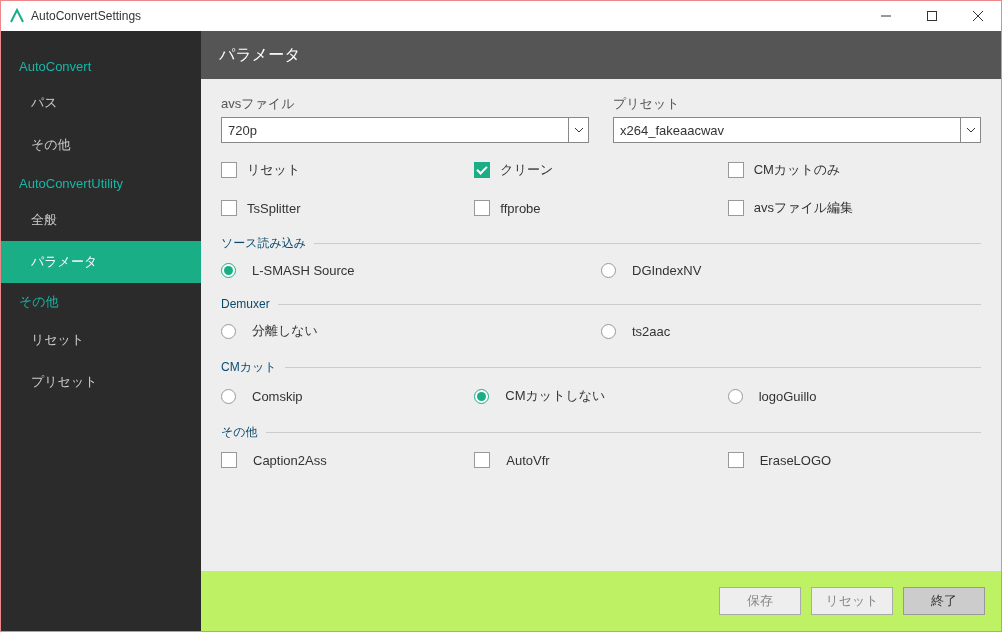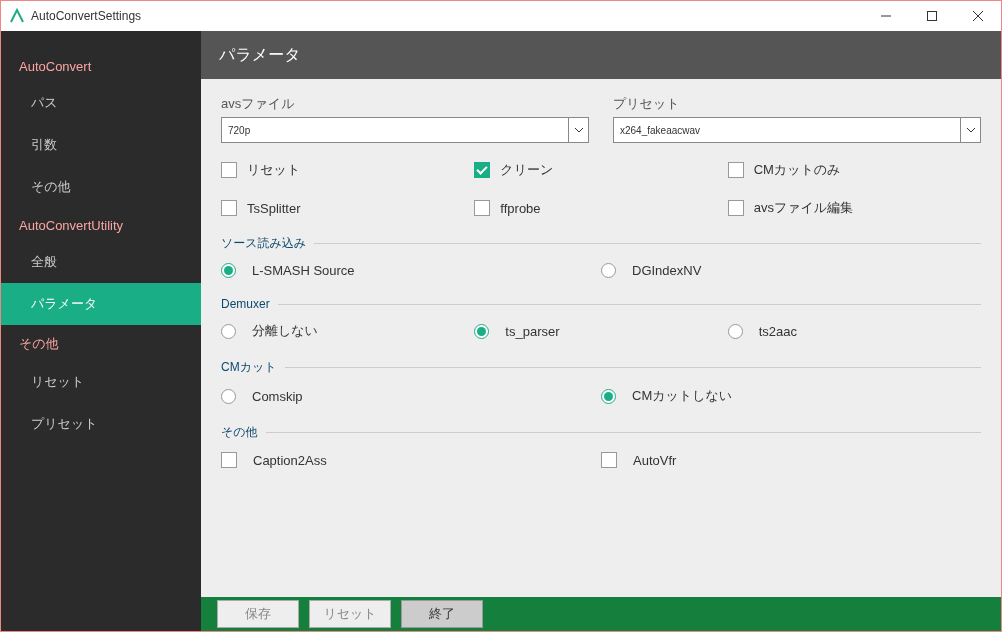--- a/index.html
+++ b/index.html
@@ -5,44 +5,44 @@
 * { box-sizing: border-box; margin: 0; padding: 0; }
 body { font-family: "Yu Gothic UI", Meiryo, sans-serif; font-size: 13px; color: #333; background: #fff; }
 .window { width: 1002px; height: 632px; border: 1px solid #e88; display: flex; flex-direction: column; }
 .titlebar { height: 30px; display: flex; align-items: center; padding: 0 0 0 8px; background: #fff; }
 .titlebar-icon { width: 16px; height: 16px; margin-right: 6px; }
 .titlebar-title { flex: 1; font-size: 12px; color: #333; }
 .titlebar-btn { width: 46px; height: 30px; display: flex; align-items: center; justify-content: center; color: #333; }
 .titlebar-btn svg { width: 10px; height: 10px; }
 .body { flex: 1; display: flex; min-height: 0; }
 .sidebar { width: 200px; background: #2b2b2b; color: #bbb; display: flex; flex-direction: column; padding-top: 18px; }
-.side-group { padding: 10px 18px 8px; color: #fca5a5; font-size: 13px; }
+.side-group { padding: 10px 18px 8px; color: #14b8a6; font-size: 13px; }
 .side-item { padding: 12px 22px 12px 30px; color: #ccc; cursor: pointer; }
 .side-item.selected { background: #1aae87; color: #fff; }
 .main { flex: 1; background: #eee; display: flex; flex-direction: column; }
 .header { height: 48px; background: #555; color: #fff; display: flex; align-items: center; padding: 0 18px; font-size: 16px; }
 .content { flex: 1; padding: 16px 20px; overflow: auto; }
 .row { display: flex; gap: 24px; margin-bottom: 12px; }
 .col { flex: 1; }
 .label { color: #555; margin-bottom: 4px; font-size: 13px; }
-.select { width: 100%; height: 26px; border: 1px solid #888; background: #fff; display: flex; align-items: center; padding: 0 6px; position: relative; font-size: 10px; }
+.select { width: 100%; height: 26px; border: 1px solid #888; background: #fff; display: flex; align-items: center; padding: 0 6px; position: relative; font-size: 13px; }
 .select-caret { position: absolute; right: 0; top: 0; bottom: 0; width: 20px; border-left: 1px solid #888; display: flex; align-items: center; justify-content: center; }
 .checks { display: flex; margin-top: 8px; }
 .check-col { flex: 1; display: flex; align-items: center; gap: 10px; padding: 6px 0; }
 .cbox { width: 16px; height: 16px; border: 1.5px solid #999; background: #fff; display: flex; align-items: center; justify-content: center; }
 .cbox.checked { background: #1aae87; border-color: #1aae87; }
 .cbox.checked::after { content: ""; width: 4px; height: 8px; border: solid #fff; border-width: 0 2px 2px 0; transform: rotate(45deg); margin-top: -2px; }
 .section-title { color: #0c4a6e; font-size: 12px; margin-top: 12px; margin-bottom: 4px; display: flex; align-items: center; gap: 8px; }
 .section-title .line { flex: 1; height: 1px; background: #ccc; }
 .radios, .checkrow { display: flex; }
 .radio-col { flex: 1; display: flex; align-items: center; gap: 16px; padding: 7px 0; }
 .radio { width: 15px; height: 15px; border: 1.5px solid #999; border-radius: 50%; background: #fff; display: flex; align-items: center; justify-content: center; }
 .radio.selected { border-color: #1aae87; }
 .radio.selected::after { content: ""; width: 9px; height: 9px; border-radius: 50%; background: #1aae87; }
-.footer { height: 34px; background: #15803d; display: flex; align-items: center; justify-content: flex-start; padding: 0 16px; gap: 10px; }
+.footer { height: 60px; background: #bef264; display: flex; align-items: center; justify-content: flex-end; padding: 0 16px; gap: 10px; }
 .btn { width: 82px; height: 28px; border: 1px solid #aaa; background: #eee; color: #888; display: flex; align-items: center; justify-content: center; font-size: 13px; }
 .btn.primary { background: #ccc; color: #333; border-color: #999; }
 </style>
 </head>
 <body>
 
 <div class="window">
   <div class="titlebar">
     <span class="titlebar-icon">
       <svg viewBox="0 0 16 16">
@@ -65,21 +65,20 @@
           <line x1="0" y1="0" x2="10" y2="10" stroke="#333" stroke-width="1"></line>
           <line x1="10" y1="0" x2="0" y2="10" stroke="#333" stroke-width="1"></line>
         </svg>
       </div>
   </div>
 
   <div class="body">
     <div class="sidebar">
       <div class="side-group">AutoConvert</div>
       <div class="side-item">パス</div>
-      <div class="side-item">引数</div>
       <div class="side-item">その他</div>
       <div class="side-group">AutoConvertUtility</div>
       <div class="side-item">全般</div>
       <div class="side-item selected">パラメータ</div>
       <div class="side-group">その他</div>
       <div class="side-item">リセット</div>
       <div class="side-item">プリセット</div>
     </div>
 
     <div class="main">
@@ -158,56 +157,60 @@
         <div class="section-title">
             <span>Demuxer</span>
             <span class="line"></span>
           </div>
         <div class="radios">
           <div class="radio-col">
               <span class="radio"></span>
               <span>分離しない</span>
             </div>
           <div class="radio-col">
-              <span class="radio selected"></span>
-              <span>ts_parser</span>
-            </div>
-          <div class="radio-col">
               <span class="radio"></span>
               <span>ts2aac</span>
             </div>
         </div>
 
         <div class="section-title">
             <span>CMカット</span>
             <span class="line"></span>
           </div>
         <div class="radios">
           <div class="radio-col">
               <span class="radio"></span>
               <span>Comskip</span>
             </div>
           <div class="radio-col">
               <span class="radio selected"></span>
               <span>CMカットしない</span>
             </div>
+          <div class="radio-col">
+              <span class="radio"></span>
+              <span>logoGuillo</span>
+            </div>
         </div>
 
         <div class="section-title">
             <span>その他</span>
             <span class="line"></span>
           </div>
         <div class="checkrow">
           <div class="radio-col">
               <span class="cbox"></span>
               <span>Caption2Ass</span>
             </div>
           <div class="radio-col">
               <span class="cbox"></span>
               <span>AutoVfr</span>
+            </div>
+          <div class="radio-col">
+              <span class="cbox"></span>
+              <span>EraseLOGO</span>
             </div>
         </div>
 
       </div>
       <div class="footer">
         <div class="btn">保存</div>
         <div class="btn">リセット</div>
         <div class="btn primary">終了</div>
       </div>
     </div>

